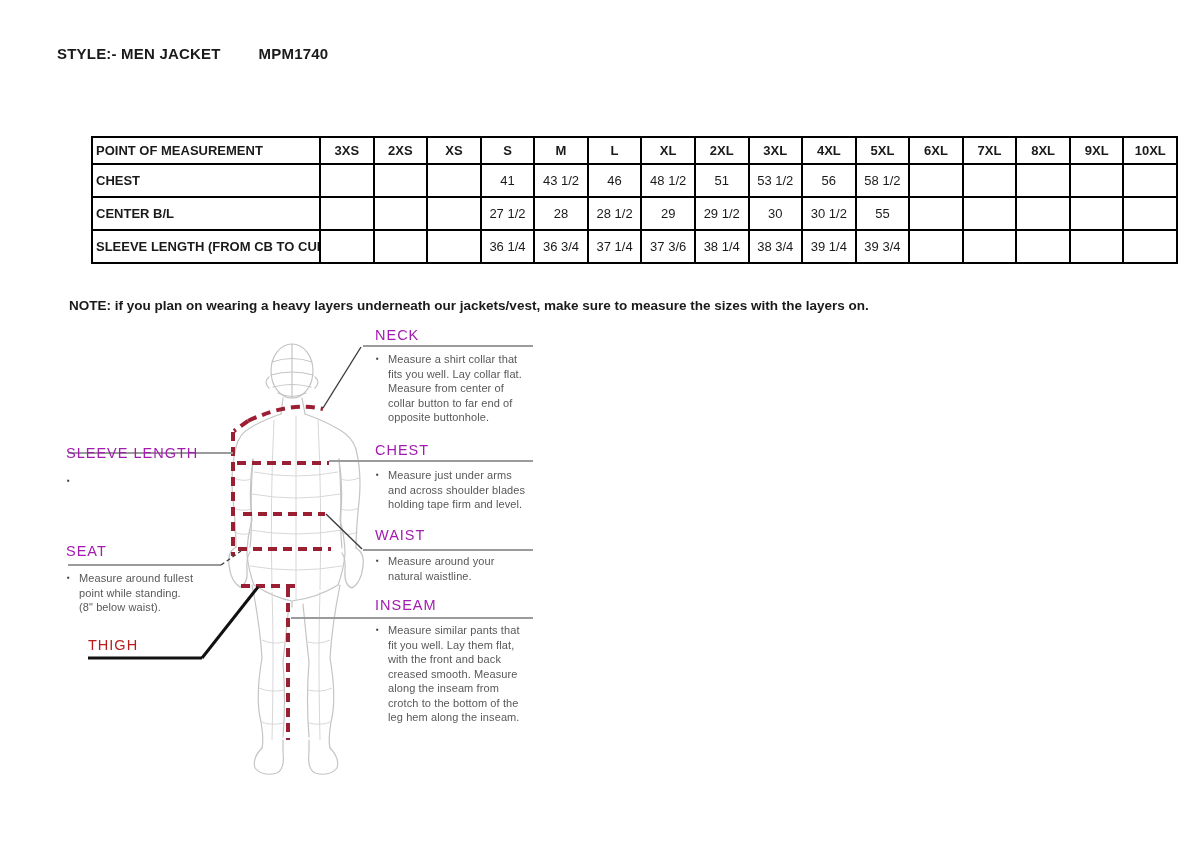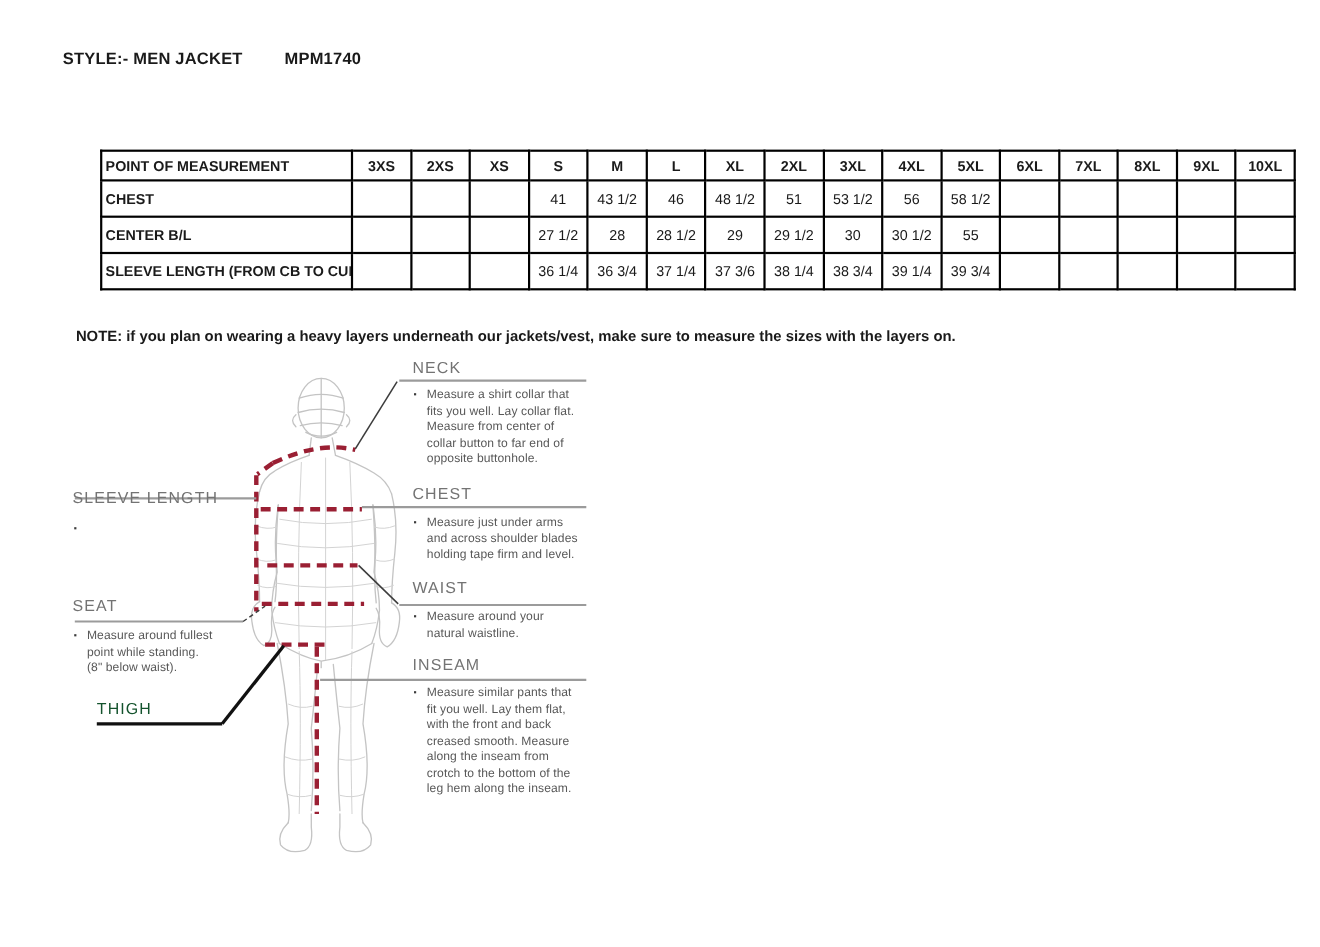--- a/index.html
+++ b/index.html
@@ -34,36 +34,36 @@
 
   
   .note{position:absolute;left:57px;top:286px;margin:12px;font-size:13.5px;font-weight:bold;width:1100px;}
 
   
   svg.fig{position:absolute;left:0;top:0;}
 
   .sec{position:absolute;}
   .sec h3{
     margin:0;font-size:14.5px;font-weight:400;letter-spacing:1px;
-    color:#737373;line-height:18px;
+    color:#a21caf;line-height:18px;
   }
   .sec .body{
     position:relative;margin:0;padding-left:13px;
     font-size:11px;line-height:14.5px;color:#585858;
     white-space:pre-line;letter-spacing:.1px;
   }
   .sec .bullet{position:absolute;left:1px;top:0;font-size:8px;color:#3c3c3c;}
   .sec-neck   {left:375px;top:326px;width:162px;} .sec-neck  .body{margin-top:8px;}
   .sec-chest  {left:375px;top:441px;width:162px;} .sec-chest .body{margin-top:9px;}
   .sec-waist  {left:375px;top:526px;width:162px;} .sec-waist .body{margin-top:10px;}
   .sec-inseam {left:375px;top:596px;width:168px;} .sec-inseam .body{margin-top:9px;}
   .sec-sleeve {left:66px;top:444px;width:160px;}  .sec-sleeve .body{margin-top:12px;}
   .sec-seat   {left:66px;top:542px;width:160px;}  .sec-seat  .body{margin-top:11px;}
   .sec-thigh  {left:88px;top:636px;width:158px;}
-  .sec-thigh h3{color:#14532d;}
+  .sec-thigh h3{color:#b91c1c;}
   .sec-thigh .body{
     margin-top:13px;padding-left:0;font-size:11.5px;line-height:16px;color:#2e2e2e;
   }
 </style>
 </head>
 <body>
 
 <div class="page">
 
   <div class="title-row">

